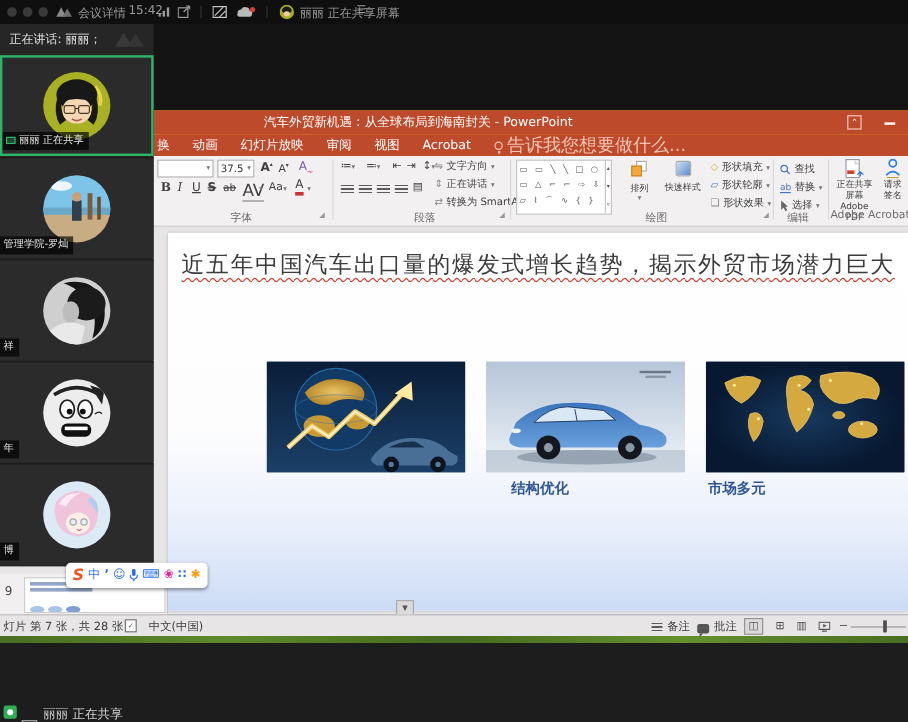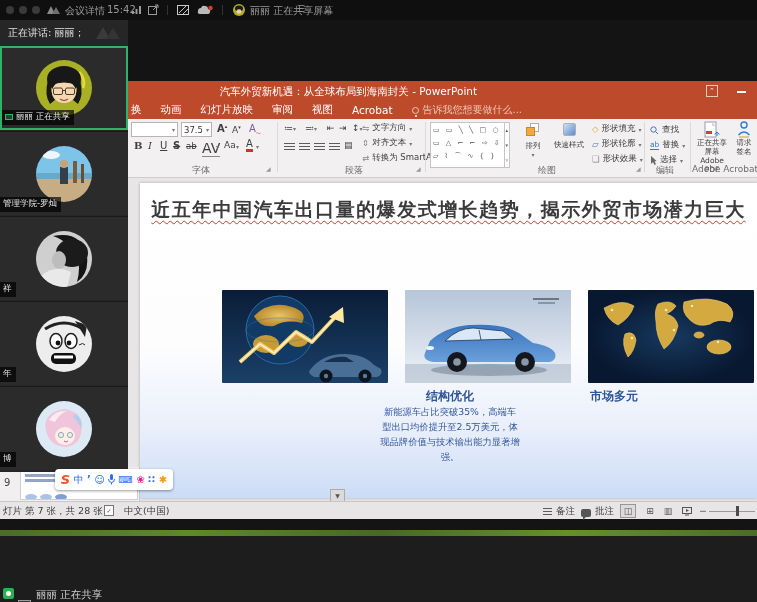--- a/index.html
+++ b/index.html
@@ -15,26 +15,26 @@
 
   
   #sidebar{left:0;top:20px;width:128px;height:452px;background:#262626;z-index:30}
   .tile{left:0;width:128px;height:84px;background:#2b2b2b;border-top:1px solid #191919;overflow:hidden}
   .tile.sharing{border:2px solid #2eb469}
   .badge{position:absolute;left:0;bottom:3px;background:rgba(0,0,0,.68);color:#e8e8e8;
     font-size:8.5px;padding:1px 4px 2px 3px;display:flex;align-items:center;gap:3px;white-space:nowrap}
   .scricon{width:8px;height:6px;border:1px solid #2eb469;background:rgba(46,180,105,.35);display:inline-block}
 
   
-  #ppt{left:0;top:81px;width:757px;height:334px;background:#eab308;z-index:10}
+  #ppt{left:0;top:92px;width:757px;height:334px;background:#eab308;z-index:10}
   #titlebar{left:0;top:0;width:757px;height:20px;background:#be4a2c;color:#fff;
     font-size:10.5px;line-height:20px;text-align:center;padding-right:60px}
   #tabrow{left:0;top:20px;width:757px;height:18px;background:#be4a2c;display:flex;
     align-items:center;padding-left:131px;gap:19px;color:#fff;font-size:10.5px;white-space:nowrap}
-  .tellme{display:flex;align-items:center;gap:4px;color:#f2c5b4;font-size:10px}
+  .tellme{display:flex;align-items:center;gap:4px;color:#f2c5b4;font-size:15px}
   .bulb{width:7px;height:7px;border:1px solid #f2c5b4;border-radius:50%;position:relative}
   .bulb:after{content:"";position:absolute;left:2px;top:7px;width:2px;height:2px;background:#f2c5b4}
   #ribbon{left:0;top:38px;width:757px;height:59px;background:#f2f0f1;border-bottom:1px solid #cfcdce;font-size:9px;color:#3f3f3f}
   .vd{width:1px;background:#dbd9da;top:3px;height:50px}
   .glabel{top:45px;font-size:9px;color:#6d6d6d;white-space:nowrap}
   .combo{background:#fff;border:1px solid #b6b4b5;font-size:8.5px;color:#333;display:flex;align-items:center;justify-content:space-between;padding:0 2px}
   .car{font-size:6px;color:#777}
   .rb{font-size:10px;color:#3f3f3f;white-space:nowrap}
   .bars{width:11px;height:8px;background:repeating-linear-gradient(to bottom,#5c5c5c 0 1px,transparent 1px 3px)}
   .stk{display:flex;align-items:center;gap:3px;font-size:8.5px;color:#3f3f3f;white-space:nowrap}
@@ -43,21 +43,21 @@
   .gal-s{width:11px;border-left:1px solid #c6c4c5;display:flex;flex-direction:column;align-items:center;justify-content:space-around;font-size:5px;color:#555}
   .sq1{width:9px;height:9px;background:#f5a93c;border:1px solid #c9882a}
   .sq2{width:9px;height:9px;background:#fff;border:1px solid #b0aeaf}
   .bigbtn{display:flex;flex-direction:column;align-items:center;font-size:7.5px;color:#3f3f3f;text-align:center;line-height:9px}
 
   
   #workspace{left:0;top:97px;width:757px;height:323px;background:#e7e5e6}
   #slide{left:140px;top:5px;width:617px;height:315px;
     background:linear-gradient(180deg,#ffffff 0%,#fdfdfe 52%,#e9effb 78%,#ccdcf6 100%);
     box-shadow:0 0 3px rgba(0,0,0,.25)}
-  #slide-title{left:0;top:14px;width:617px;text-align:center;font-size:19px;font-weight:bold;
+  #slide-title{left:0;top:14px;width:617px;text-align:center;font-size:19px;font-weight:normal;
     letter-spacing:1.5px;color:#3b3b3b;text-decoration:underline wavy #cf3a2a 1px;text-underline-offset:4px;white-space:nowrap}
   .simg{top:107px;width:166px;height:93px;overflow:hidden;border-radius:1px}
   .shead{top:205px;width:140px;text-align:center;font-size:12px;font-weight:bold;color:#2f5597}
   .sbody{top:221px;width:140px;text-align:center;font-size:9.3px;line-height:15px;color:#33589b}
 
   
   #thumbpanel{left:0;top:289px;width:140px;height:34px;background:#f1eff0;border-right:1px solid #c9c7c8}
   #thumbcard{left:20px;top:3px;width:118px;height:30px;background:#fff;border:1px solid #cfcdce;padding:3px 4px;overflow:hidden}
   .tline{height:3px;background:#93a5c6;margin-bottom:2px}
   .tblob{width:12px;height:6px;border-radius:50%;background:#a9c4e6;display:inline-block;margin-right:3px}
@@ -192,21 +192,21 @@
       <div class="ab bars" style="left:314px;top:24px"></div>
       <div class="ab bars" style="left:329px;top:24px"></div>
       <span class="ab rb" style="left:344px;top:21px;font-size:9px">▤</span>
       <div class="ab stk" style="left:362px;top:3px">
           <span style="color:#888">⇋</span>
           <span>文字方向</span>
           <span class="car">▾</span>
         </div>
       <div class="ab stk" style="left:362px;top:18px">
           <span style="color:#888">⇕</span>
-          <span>对齐文本</span>
+          <span>正在讲话</span>
           <span class="car">▾</span>
         </div>
       <div class="ab stk" style="left:362px;top:33px">
           <span style="color:#888">⇄</span>
           <span>转换为 SmartArt</span>
           <span class="car">▾</span>
         </div>
       <span class="ab glabel" style="left:345px">段落</span>
       <span class="ab" style="left:416px;top:46px;font-size:6px;color:#999">◢</span>
       <div class="ab vd" style="left:425px"></div>
@@ -383,21 +383,20 @@
                 <circle cx="104" cy="16" r="1.3"></circle>
               <circle cx="130" cy="52" r="1.3"></circle>
                 <circle cx="44" cy="48" r="1.3"></circle>
                 <circle cx="86" cy="40" r="1.3"></circle>
             </g>
           </svg>
         </div>
 
         <div class="ab shead" style="left:240px">结构优化</div>
         <div class="ab shead" style="left:404px">市场多元</div>
-        <div class="ab sbody" style="left:240px">新能源车占比突破35%，高端车型出口均价提升至2.5万美元，体现品牌价值与技术输出能力显著增强。</div>
       </div>
 
       <div class="ab" id="thumbpanel">
         <span class="ab" style="left:4px;top:10px;font-size:10px;color:#444">9</span>
         <div class="ab" id="thumbcard">
           <div class="tline" style="width:88px"></div>
           <div class="tline" style="width:52px"></div>
           <div style="margin-top:3px">
             <span class="tblob"></span><span class="tblob"></span><span class="tblob" style="background:#7fa0d4"></span>
           </div>

